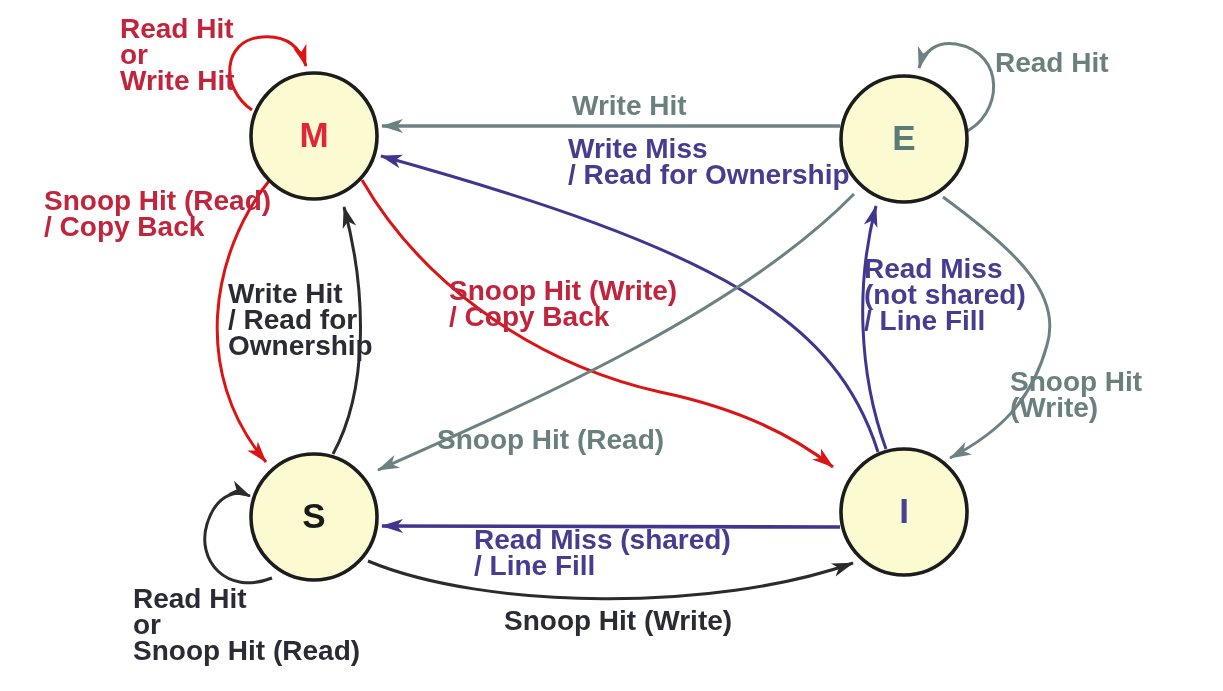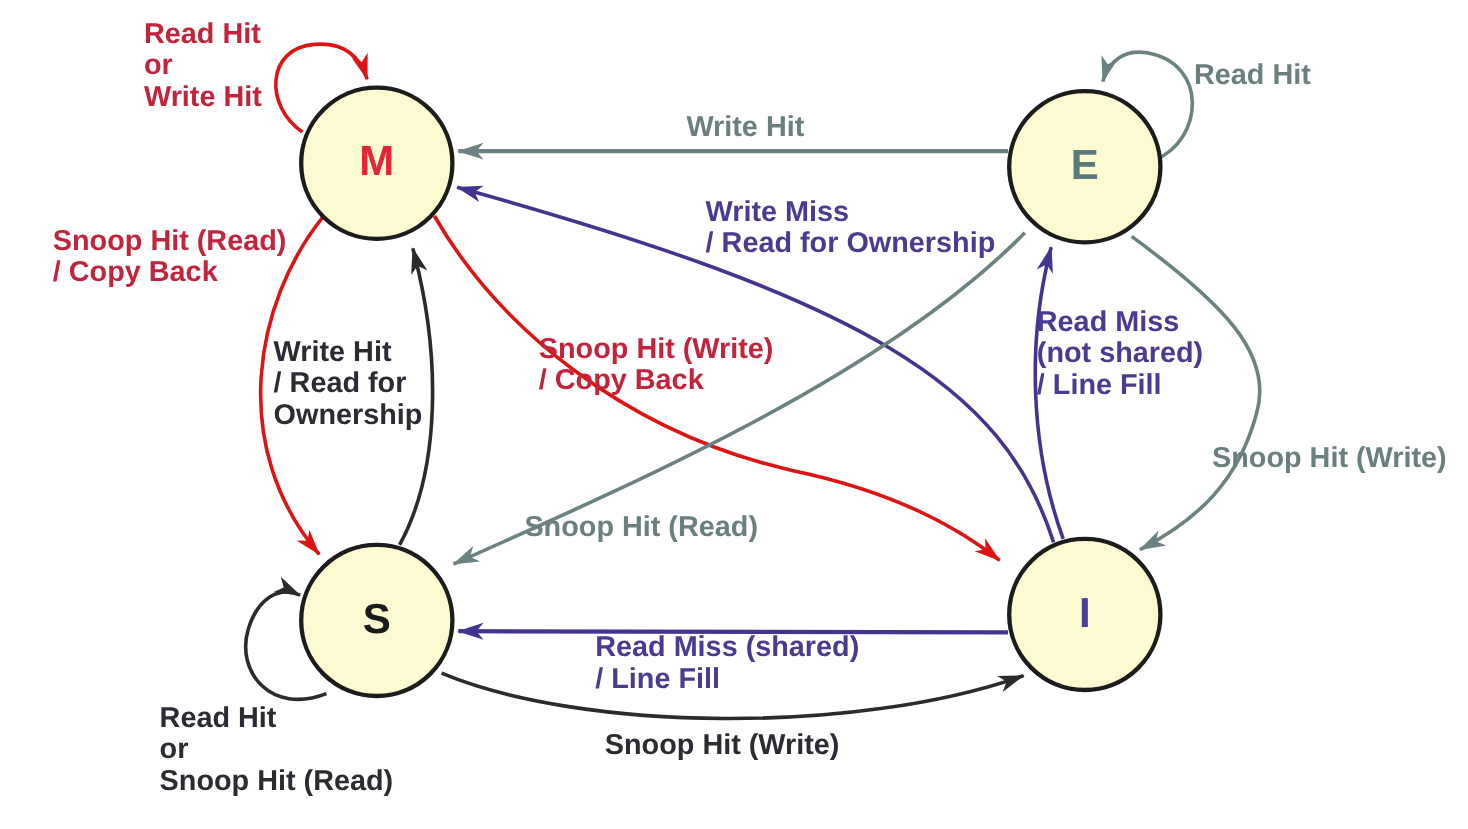--- a/index.html
+++ b/index.html
@@ -45,21 +45,21 @@
     font-weight: bold;
     line-height: 1;
     user-select: none;
   }
   .letter-m { color: var(--m-letter); }
   .letter-e { color: var(--e-letter); }
   .letter-s { color: var(--s-letter); }
   .letter-i { color: var(--i-letter); }
   .edge-label {
     position: absolute;
-    font-size: 24px;
+    font-size: 28px;
     font-weight: bold;
     line-height: 26px;
     white-space: pre-line;
     user-select: none;
   }
   .lbl-darkred { color: var(--dark-red); }
   .lbl-gray    { color: var(--gray-text); }
   .lbl-purple  { color: var(--purple-text); }
   .lbl-black   { color: var(--black-text); }
 </style>
@@ -117,33 +117,33 @@
   <div class="state-letter letter-m" style="left:314px; top:136px;">M</div>
   <div class="state-letter letter-e" style="left:904px; top:139px;">E</div>
   <div class="state-letter letter-s" style="left:314px; top:517px;">S</div>
   <div class="state-letter letter-i" style="left:904px; top:512px;">I</div>
 
   <div class="edge-label lbl-darkred" style="left:120px; top:16px;">Read Hit
 or
 Write Hit</div>
   <div class="edge-label lbl-gray" style="left:995px; top:50px;">Read Hit</div>
   <div class="edge-label lbl-gray" style="left:572px; top:93px;">Write Hit</div>
-  <div class="edge-label lbl-purple" style="left:588px; top:136px;margin-top:28px;">Write Miss
+  <div class="edge-label lbl-purple" style="left:568px; top:136px;">Write Miss
 / Read for Ownership</div>
   <div class="edge-label lbl-darkred" style="left:44px; top:188px;">Snoop Hit (Read)
 / Copy Back</div>
   <div class="edge-label lbl-black" style="left:228px; top:281px;">Write Hit
 / Read for
 Ownership</div>
   <div class="edge-label lbl-darkred" style="left:449px; top:278px;">Snoop Hit (Write)
 / Copy Back</div>
   <div class="edge-label lbl-purple" style="left:864px; top:256px;">Read Miss
 (not shared)
 / Line Fill</div>
   <div class="edge-label lbl-gray" style="left:1010px; top:369px;">Snoop Hit (Write)</div>
   <div class="edge-label lbl-gray" style="left:437px; top:427px;">Snoop Hit (Read)</div>
-  <div class="edge-label lbl-purple" style="left:474px; top:527px;margin-left:22px;">Read Miss (shared)
+  <div class="edge-label lbl-purple" style="left:474px; top:527px;">Read Miss (shared)
 / Line Fill</div>
   <div class="edge-label lbl-black" style="left:504px; top:608px;">Snoop Hit (Write)</div>
   <div class="edge-label lbl-black" style="left:133px; top:586px;">Read Hit
 or
 Snoop Hit (Read)</div>
 </div>
 
 </body></html>

